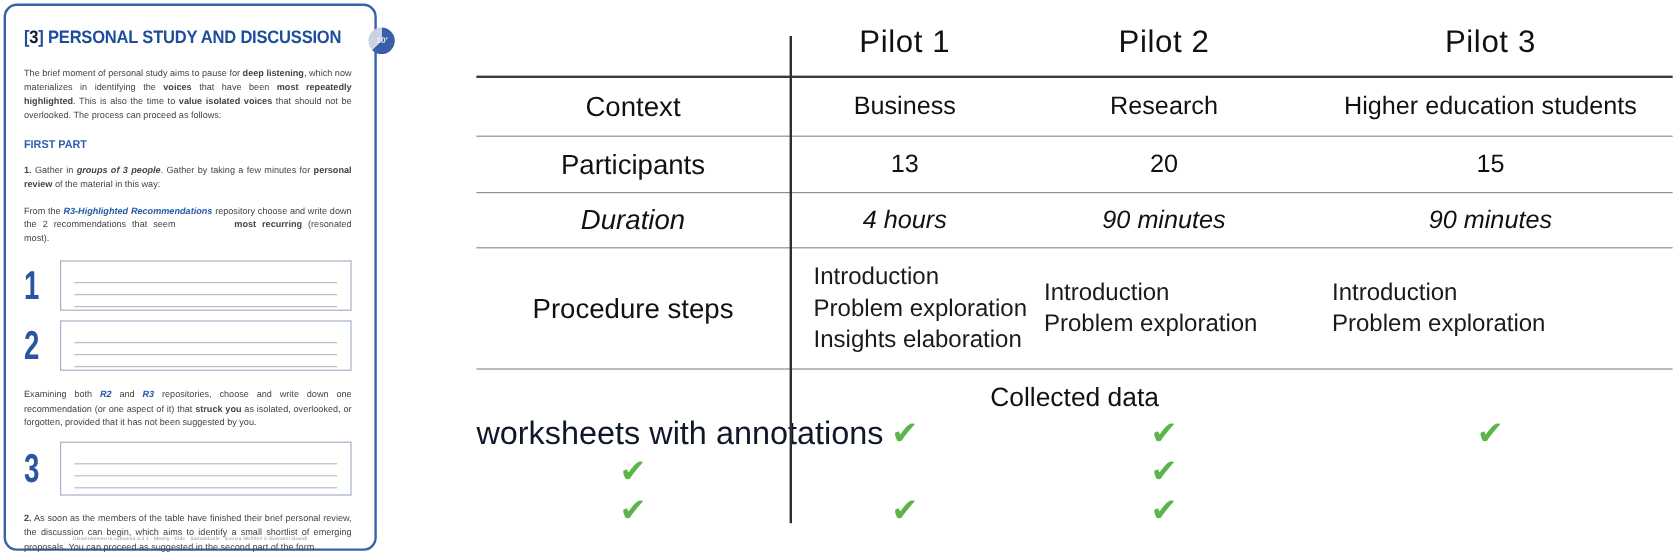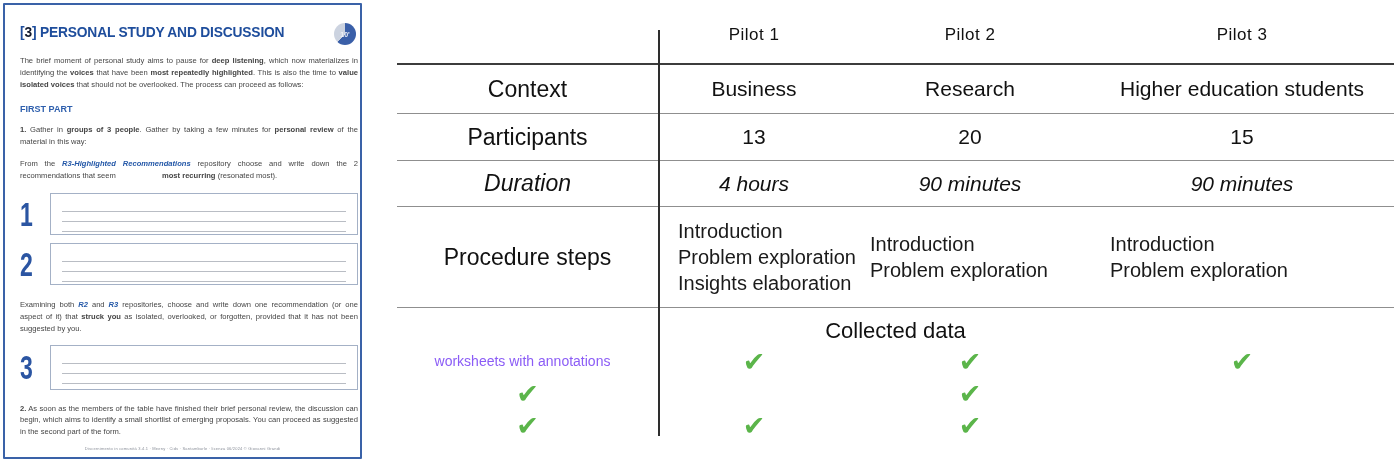--- a/index.html
+++ b/index.html
@@ -1,20 +1,20 @@
 <!DOCTYPE html>
 <html><head>
 <meta charset="utf-8">
 <style>
   html,body{margin:0;padding:0;background:#fff;}
   body{width:1394px;height:466px;position:relative;font-family:"Liberation Sans",sans-serif;color:#1a1a1a;overflow:hidden;}
 
   
-  .doc{position:absolute;left:3px;top:3px;width:359px;height:456px;background:#fff;
-       border:2px solid #3a62a8;border-radius:1px;box-sizing:border-box;padding:12px 2px 6px 15px;}
+  .doc{position:absolute;left:3px;top:3px;width:311px;height:456px;background:#fff;
+       border:2px solid #3a62a8;border-radius:11px;box-sizing:border-box;padding:12px 19px 6px 15px;}
   .doc-header{display:flex;justify-content:space-between;align-items:flex-start;margin-top:6px;}
   .doc-title{font-size:15px;font-weight:800;color:#1e4d9c;letter-spacing:-0.2px;
              transform:scaleX(0.92);transform-origin:left;white-space:nowrap;}
   .doc-title .num{color:#141b2e;}
   .timer{width:22px;height:22px;border-radius:50%;flex:0 0 auto;margin-right:2px;
          background:conic-gradient(#3a5fa8 0 62%,#ccd3e0 62% 100%);
          display:flex;align-items:center;justify-content:center;}
   .timer span{font-size:7px;color:#eef1f7;font-weight:700;}
   .p{font-size:7.6px;line-height:1.55;color:#454545;text-align:justify;margin:10px 0 0 0;}
   .sec{font-size:9.5px;font-weight:800;color:#2e5fad;margin:13px 0 0 0;transform:scaleX(0.95);transform-origin:left;}
@@ -23,36 +23,36 @@
           font-size:32px;font-weight:800;color:#2b55a2;transform:scale(0.72,1.05);transform-origin:left center;}
   .ansbox{flex:1;border:1px solid #a4b1c6;box-sizing:border-box;padding:8px 11px 6px 11px;background:#fff;}
   .ansbox .ln{border-bottom:1px solid #b9bdc4;height:9px;}
   .doc-footer{position:absolute;bottom:6px;left:0;right:0;text-align:center;
               font-size:4px;color:#8a8f99;letter-spacing:0.2px;}
 
   
   .tbl{position:absolute;left:397px;top:6px;width:997px;}
   .grid-row{display:grid;grid-template-columns:261px 192px 240px 304px;align-items:center;}
   .hdr{height:57px;border-bottom:2.5px solid #3c3c3c;}
-  .hdr .colhead{text-align:center;font-size:17px;color:#111;letter-spacing:0.5px;}
+  .hdr .colhead{text-align:center;font-size:26px;color:#111;letter-spacing:0.5px;}
   .r{border-bottom:1.5px solid #8f8f8f;}
   .r-context{height:48px;}
   .r-participants{height:46px;}
   .r-duration{height:45px;font-style:italic;}
   .r-procedure{height:100px;}
   .rowlabel{text-align:center;font-size:23px;color:#111;}
   .cell{text-align:center;font-size:21px;color:#111;white-space:nowrap;}
   .proc-cell{text-align:left;padding-left:20px;font-size:20px;line-height:1.3;white-space:nowrap;}
   .vline{position:absolute;left:261px;top:24px;width:1.5px;height:406px;background:#2e2e2e;}
 
   .collected{padding-top:8px;}
   .collected-title{height:29px;display:flex;align-items:center;justify-content:center;
                    font-size:22px;color:#111;}
   .chkrow{display:grid;grid-template-columns:261px 192px 240px 304px;align-items:center;height:32px;}
-  .chklabel{display:flex;justify-content:center;padding-right:10px;font-size:14px;color:#8b5cf6;white-space:nowrap;}
+  .chklabel{display:flex;justify-content:flex-start;padding-right:10px;font-size:27px;color:#0f172a;white-space:nowrap;}
   .chkcell{text-align:center;}
   .check{font-size:27px;font-weight:700;color:#5bb54a;font-family:"DejaVu Sans",sans-serif;line-height:1;}
 </style>
 </head>
 <body>
 
 <div class="doc">
   <div class="doc-header">
     <div class="doc-title">
       <span>[</span><span class="num">3</span><span>]</span>
@@ -60,21 +60,21 @@
     </div>
     <div class="timer">
       <span>10'</span>
     </div>
   </div>
 
   <p class="p"><span>The brief moment of personal study aims to pause for </span><span style="font-weight: 700;">deep listening</span><span>, which now materializes in identifying the </span><span style="font-weight: 700;">voices</span><span> that have been </span><span style="font-weight: 700;">most repeatedly highlighted</span><span>. This is also the time to </span><span style="font-weight: 700;">value isolated voices</span><span> that should not be overlooked. The process can proceed as follows:</span></p>
 
   <div class="sec">FIRST PART</div>
 
-  <p class="p"><span style="font-weight: 700;">1.</span><span> Gather in </span><span style="font-weight: 700;">groups of 3 people</span><span>. Gather by taking a few minutes for </span><span style="font-weight: 700;">personal review</span><span> of the material in this way:</span></p>
+  <p class="p"><span style="font-weight: 700;">1.</span><span> Gather in </span><span style="font-weight: 700; font-style: italic;">groups of 3 people</span><span>. Gather by taking a few minutes for </span><span style="font-weight: 700;">personal review</span><span> of the material in this way:</span></p>
 
   <p class="p"><span>From the </span><span style="font-weight: 700; font-style: italic; color: rgb(36, 88, 168);">R3-Highlighted Recommendations</span><span> repository choose and write down the 2 recommendations that seem </span><span style="font-weight: 700; margin-left: 44px;">most recurring</span><span> (resonated most).</span></p>
 
   <div class="ansrow" style="margin-top:12px;">
     <div class="ansnum">1</div>
     <div class="ansbox" style="height:42px;">
       <div class="ln"></div>
       <div class="ln"></div>
       <div class="ln"></div>
     </div>

